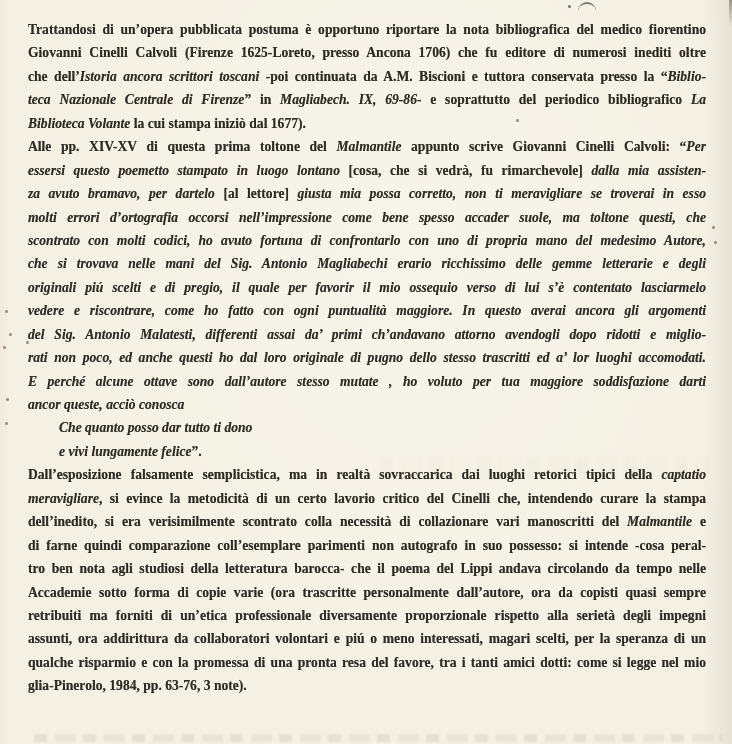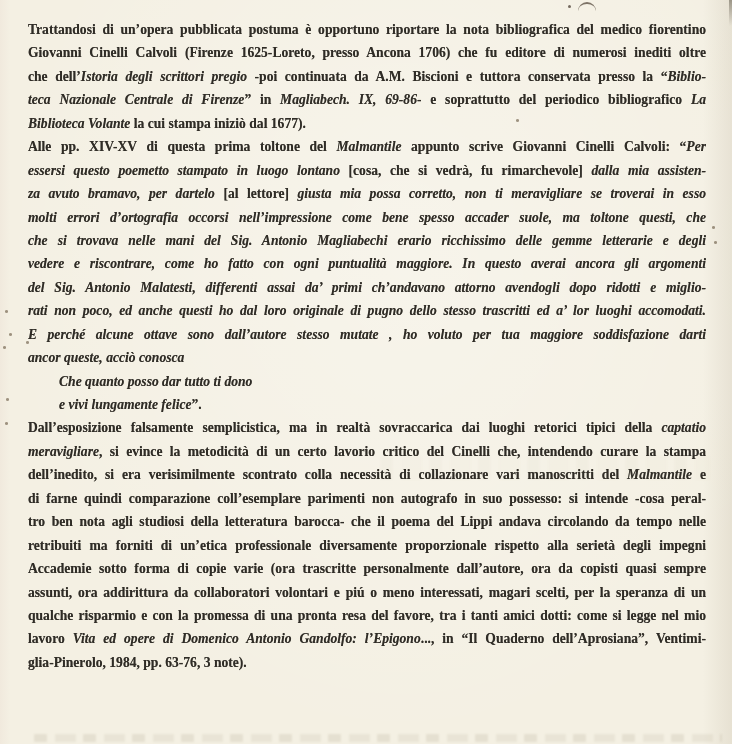--- a/index.html
+++ b/index.html
@@ -76,45 +76,46 @@
   .ghost-bottom { left: 34px; top: 734px; width: 688px; height: 8px; opacity: 0.45; }
   .ghost-mid    { left: 380px; top: 456px; width: 330px; height: 24px; opacity: 0.10; }
 </style>
 </head>
 <body>
 
 <div class="page">
   <div class="text-block" id="text-block" style="color: rgb(47, 44, 38);">
       <div class="line just"><span>Trattandosi di un’opera pubblicata postuma è opportuno riportare la nota bibliografica del medico fiorentino</span></div>
       <div class="line just"><span>Giovanni Cinelli Calvoli (Firenze 1625-Loreto, presso Ancona 1706) che fu editore di numerosi inediti oltre</span></div>
-      <div class="line just"><span>che dell’</span><span class="it">Istoria degli scrittori pregio</span><span> -poi continuata da A.M. Biscioni e tuttora conservata presso la “</span><span class="it">Biblio-</span></div>
+      <div class="line just"><span>che dell’</span><span class="it">Istoria ancora scrittori toscani</span><span> -poi continuata da A.M. Biscioni e tuttora conservata presso la “</span><span class="it">Biblio-</span></div>
       <div class="line just"><span class="it">teca Nazionale Centrale di Firenze</span><span>” in </span><span class="it">Magliabech. IX, 69-86</span><span>- e soprattutto del periodico bibliografico </span><span class="it">La</span></div>
       <div class="line"><span class="it">Biblioteca Volante</span><span> la cui stampa iniziò dal 1677).</span></div>
       <div class="line just"><span>Alle pp. XIV-XV di questa prima toltone del </span><span class="it">Malmantile</span><span> appunto scrive Giovanni Cinelli Calvoli: “</span><span class="it">Per</span></div>
       <div class="line just"><span class="it">essersi questo poemetto stampato in luogo lontano </span><span>[cosa, che si vedrà, fu rimarchevole] </span><span class="it">dalla mia assisten-</span></div>
       <div class="line just"><span class="it">za avuto bramavo, per dartelo </span><span>[al lettore] </span><span class="it">giusta mia possa corretto, non ti meravigliare se troverai in esso</span></div>
       <div class="line just"><span class="it">molti errori d’ortografia occorsi nell’impressione come bene spesso accader suole, ma toltone questi, che</span></div>
+      <div class="line just"><span class="it">scontrato con molti codici, ho avuto fortuna di confrontarlo con uno di propria mano del medesimo Autore,</span></div>
       <div class="line just"><span class="it">che si trovava nelle mani del Sig. Antonio Magliabechi erario ricchissimo delle gemme letterarie e degli</span></div>
+      <div class="line just"><span class="it">originali piú scelti e di pregio, il quale per favorir il mio ossequio verso di lui s’è contentato lasciarmelo</span></div>
       <div class="line just"><span class="it">vedere e riscontrare, come ho fatto con ogni puntualità maggiore. In questo averai ancora gli argomenti</span></div>
       <div class="line just"><span class="it">del Sig. Antonio Malatesti, differenti assai da’ primi ch’andavano attorno avendogli dopo ridotti e miglio-</span></div>
       <div class="line just"><span class="it">rati non poco, ed anche questi ho dal loro originale di pugno dello stesso trascritti ed a’ lor luoghi accomodati.</span></div>
       <div class="line just"><span class="it">E perché alcune ottave sono dall’autore stesso mutate , ho voluto per tua maggiore soddisfazione darti</span></div>
       <div class="line"><span class="it">ancor queste, acciò conosca</span></div>
       <div class="line ind"><span class="it">Che quanto posso dar tutto ti dono</span></div>
       <div class="line ind"><span class="it">e vivi lungamente felice</span><span>”.</span></div>
       <div class="line just"><span>Dall’esposizione falsamente semplicistica, ma in realtà sovraccarica dai luoghi retorici tipici della </span><span class="it">captatio</span></div>
       <div class="line just"><span class="it">meravigliare</span><span>, si evince la metodicità di un certo lavorio critico del Cinelli che, intendendo curare la stampa</span></div>
       <div class="line just"><span>dell’inedito, si era verisimilmente scontrato colla necessità di collazionare vari manoscritti del </span><span class="it">Malmantile</span><span> e</span></div>
       <div class="line just"><span>di farne quindi comparazione coll’esemplare parimenti non autografo in suo possesso: si intende -cosa peral-</span></div>
       <div class="line just"><span>tro ben nota agli studiosi della letteratura barocca- che il poema del Lippi andava circolando da tempo nelle</span></div>
+      <div class="line just"><span>Accademie sotto forma di copie varie (ora trascritte personalmente dall’autore, ora da copisti quasi sempre</span></div>
       <div class="line just"><span>retribuiti ma forniti di un’etica professionale diversamente proporzionale rispetto alla serietà degli impegni</span></div>
-      <div class="line just"><span>Accademie sotto forma di copie varie (ora trascritte personalmente dall’autore, ora da copisti quasi sempre</span></div>
       <div class="line just"><span>assunti, ora addirittura da collaboratori volontari e piú o meno interessati, magari scelti, per la speranza di un</span></div>
       <div class="line just"><span>qualche risparmio e con la promessa di una pronta resa del favore, tra i tanti amici dotti: come si legge nel mio</span></div>
-      <div class="line just"><span>lavoro </span><span class="it">Vita ed opere di Domenico Antonio Gandolfo: l’Epigono</span><span>..., in “Il Quaderno dell’Aprosiana”, Ventimi-</span></div>
       <div class="line"><span>glia-Pinerolo, 1984, pp. 63-76, 3 note).</span></div>
     </div>
 
   <div class="mark-dot" id="mark-dot" style="background: rgb(85, 73, 61);"></div>
   <div class="mark-curve" id="mark-curve" style="border-top-color: rgb(85, 73, 61);"></div>
   <div class="corner-sliver"></div>
 
   <div class="ghost-band ghost-bottom"></div>
   <div class="ghost-band ghost-mid"></div>
 

